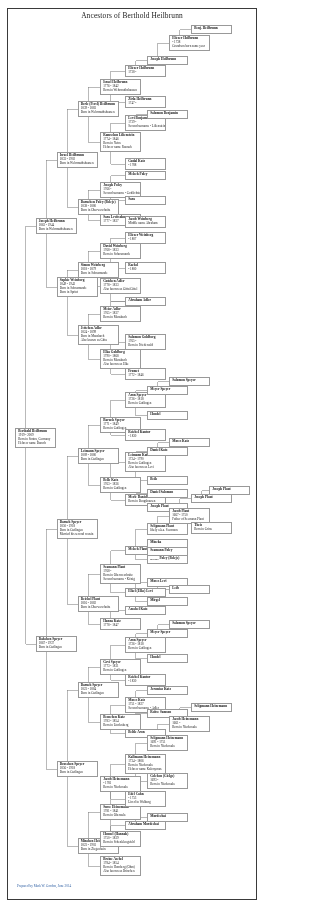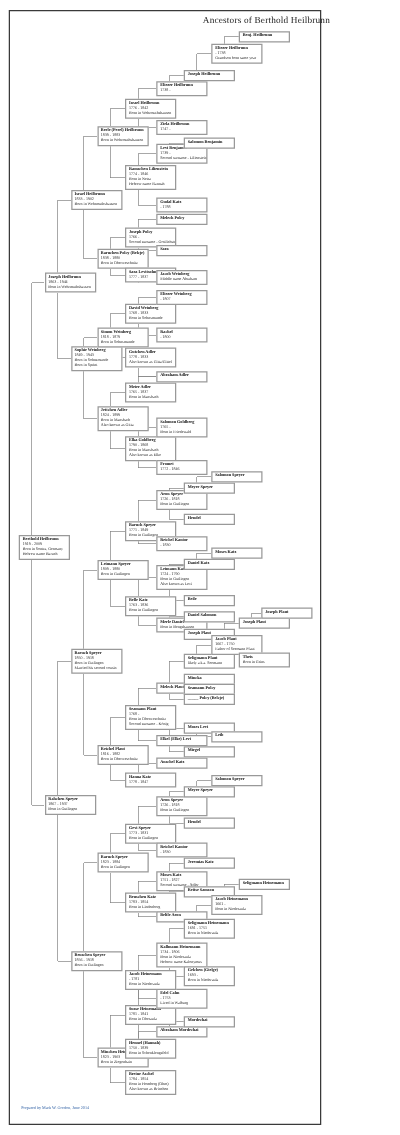--- a/index.html
+++ b/index.html
@@ -1,19 +1,19 @@
 <!DOCTYPE html>
 <html><head>
 <meta charset="utf-8">
 <style>
 html,body{margin:0;padding:0;background:#ffffff;}
 body{width:264px;height:908px;font-family:"Liberation Serif",serif;}
 #sheet{position:relative;width:264px;height:908px;background:#ffffff;overflow:hidden;}
 #frame{position:absolute;left:7px;top:8px;width:250px;height:892px;border:1px solid #3a3a3a;box-sizing:border-box;}
-#title{position:absolute;left:0;top:11px;width:264px;text-align:right;font-size:7.4px;color:#1a1a1a;letter-spacing:0.15px;}
+#title{position:absolute;left:0;top:11px;width:264px;text-align:center;font-size:7.4px;color:#1a1a1a;letter-spacing:0.15px;}
 #credit{position:absolute;left:17px;top:884px;font-size:3.3px;color:#2e5fa3;}
 .node{position:absolute;border:0.5px solid #999;background:#fff;box-sizing:border-box;width:41px;padding:1.4px 1px 1.4px 2.2px;white-space:nowrap;overflow:hidden;}
 .nm{font-size:3.4px;font-weight:700;color:#101010;line-height:3.8px;white-space:nowrap;}
 .dt{font-size:3.2px;color:#1c1c1c;line-height:3.8px;white-space:nowrap;}
 #lines{position:absolute;left:0;top:0;width:264px;height:908px;}
 </style>
 </head>
 <body>
 
 <div id="sheet">

